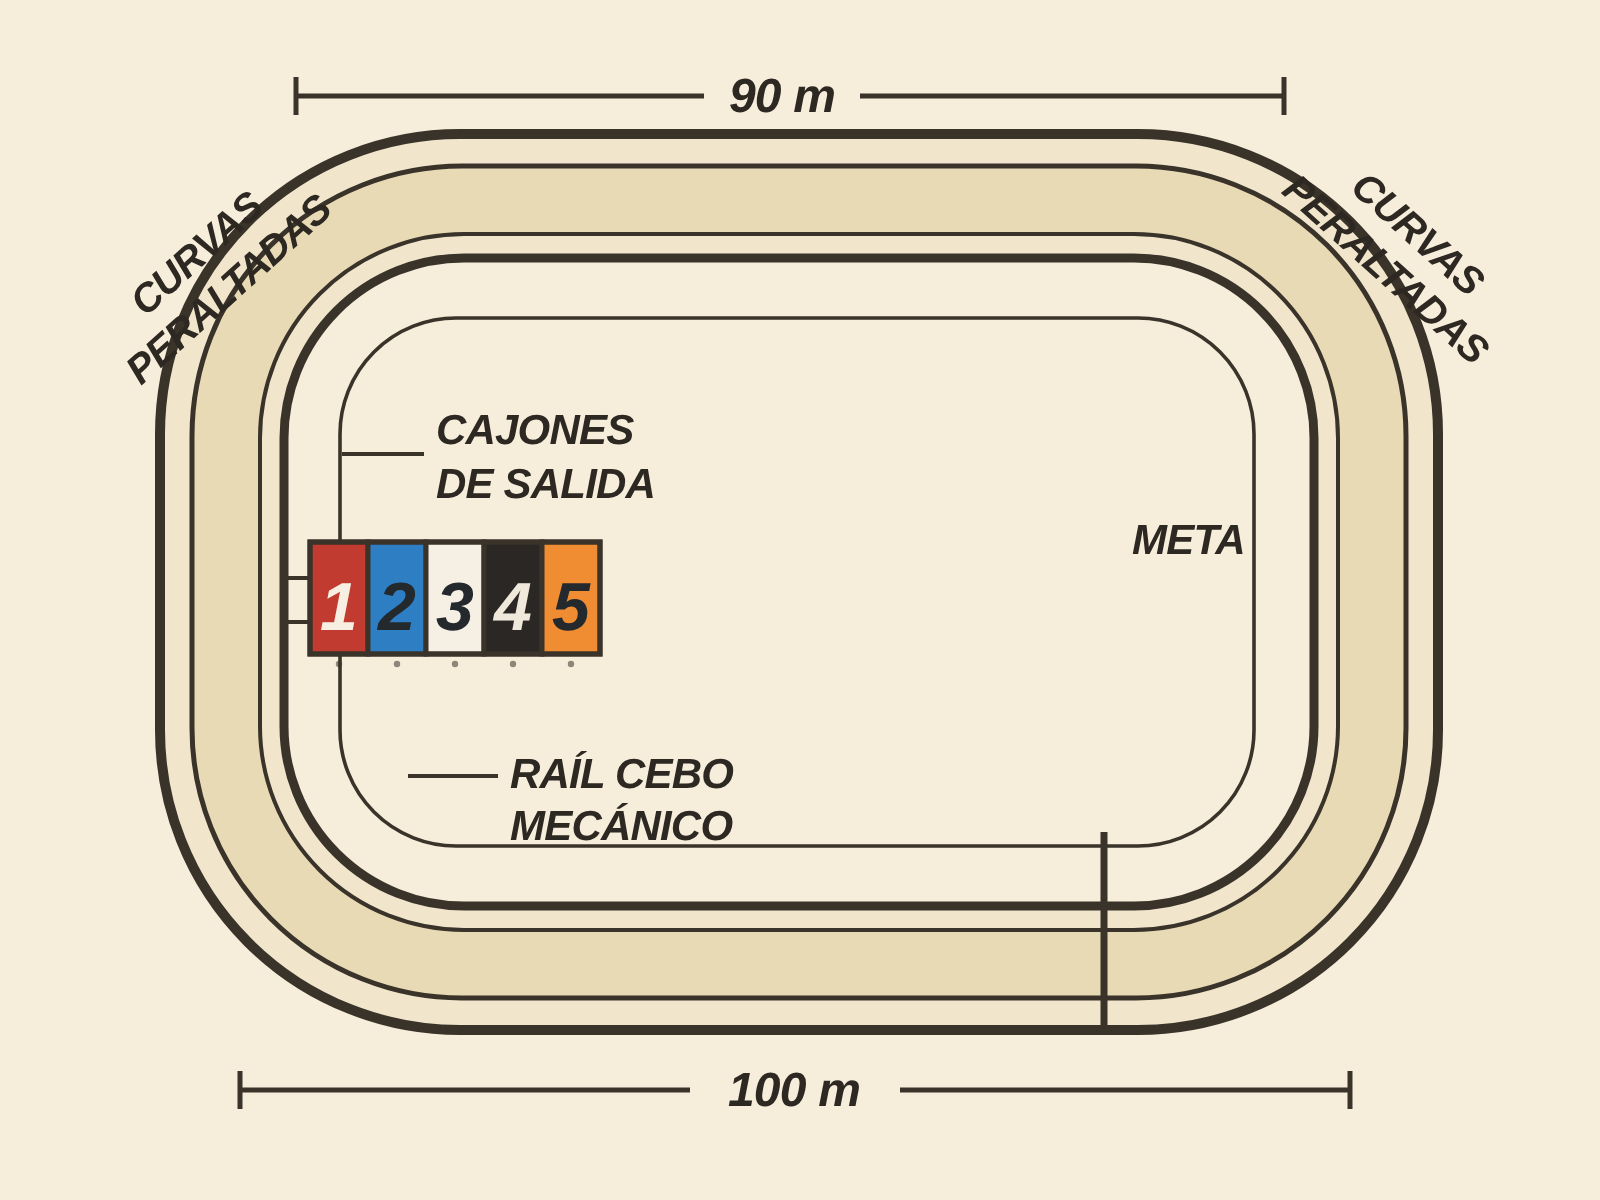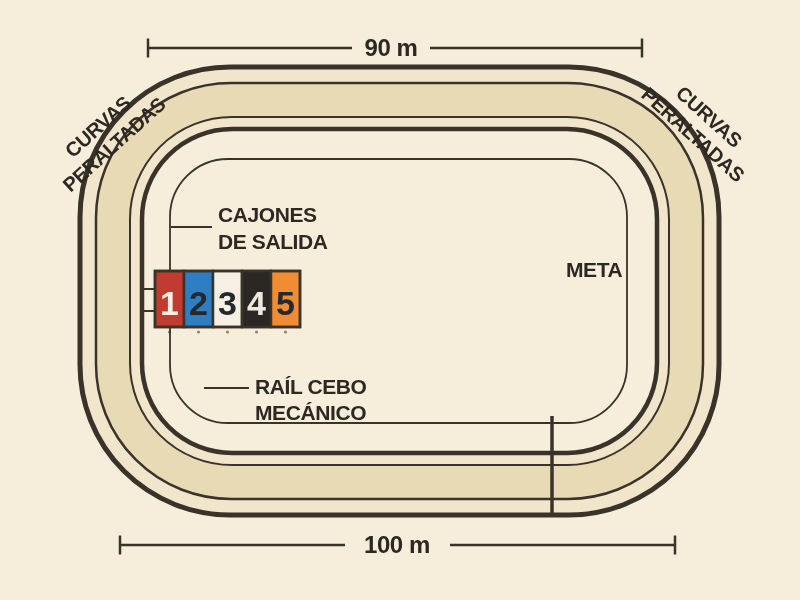--- a/index.html
+++ b/index.html
@@ -2,21 +2,21 @@
 <html><head>
 <meta charset="utf-8">
 <style>
   html, body { margin: 0; padding: 0; }
   body {
     width: 800px; height: 600px;
     background: #f6eddb;
     font-family: "Liberation Sans", sans-serif;
     overflow: hidden;
   }
-  #stage { position: relative; width: 800px; height: 600px; }
+  #stage { position: relative; width: 800px; height: 600px; font-style: italic; }
   svg { display: block; }
   .lbl {
     font-family: "Liberation Sans", sans-serif;
     font-weight: bold;
     fill: #2d2822;
     letter-spacing: -0.4px;
   }
   .dim-lbl { font-size: 24px; }
   .tag-lbl { font-size: 21px; }
   .curve-lbl { font-size: 20px; }

